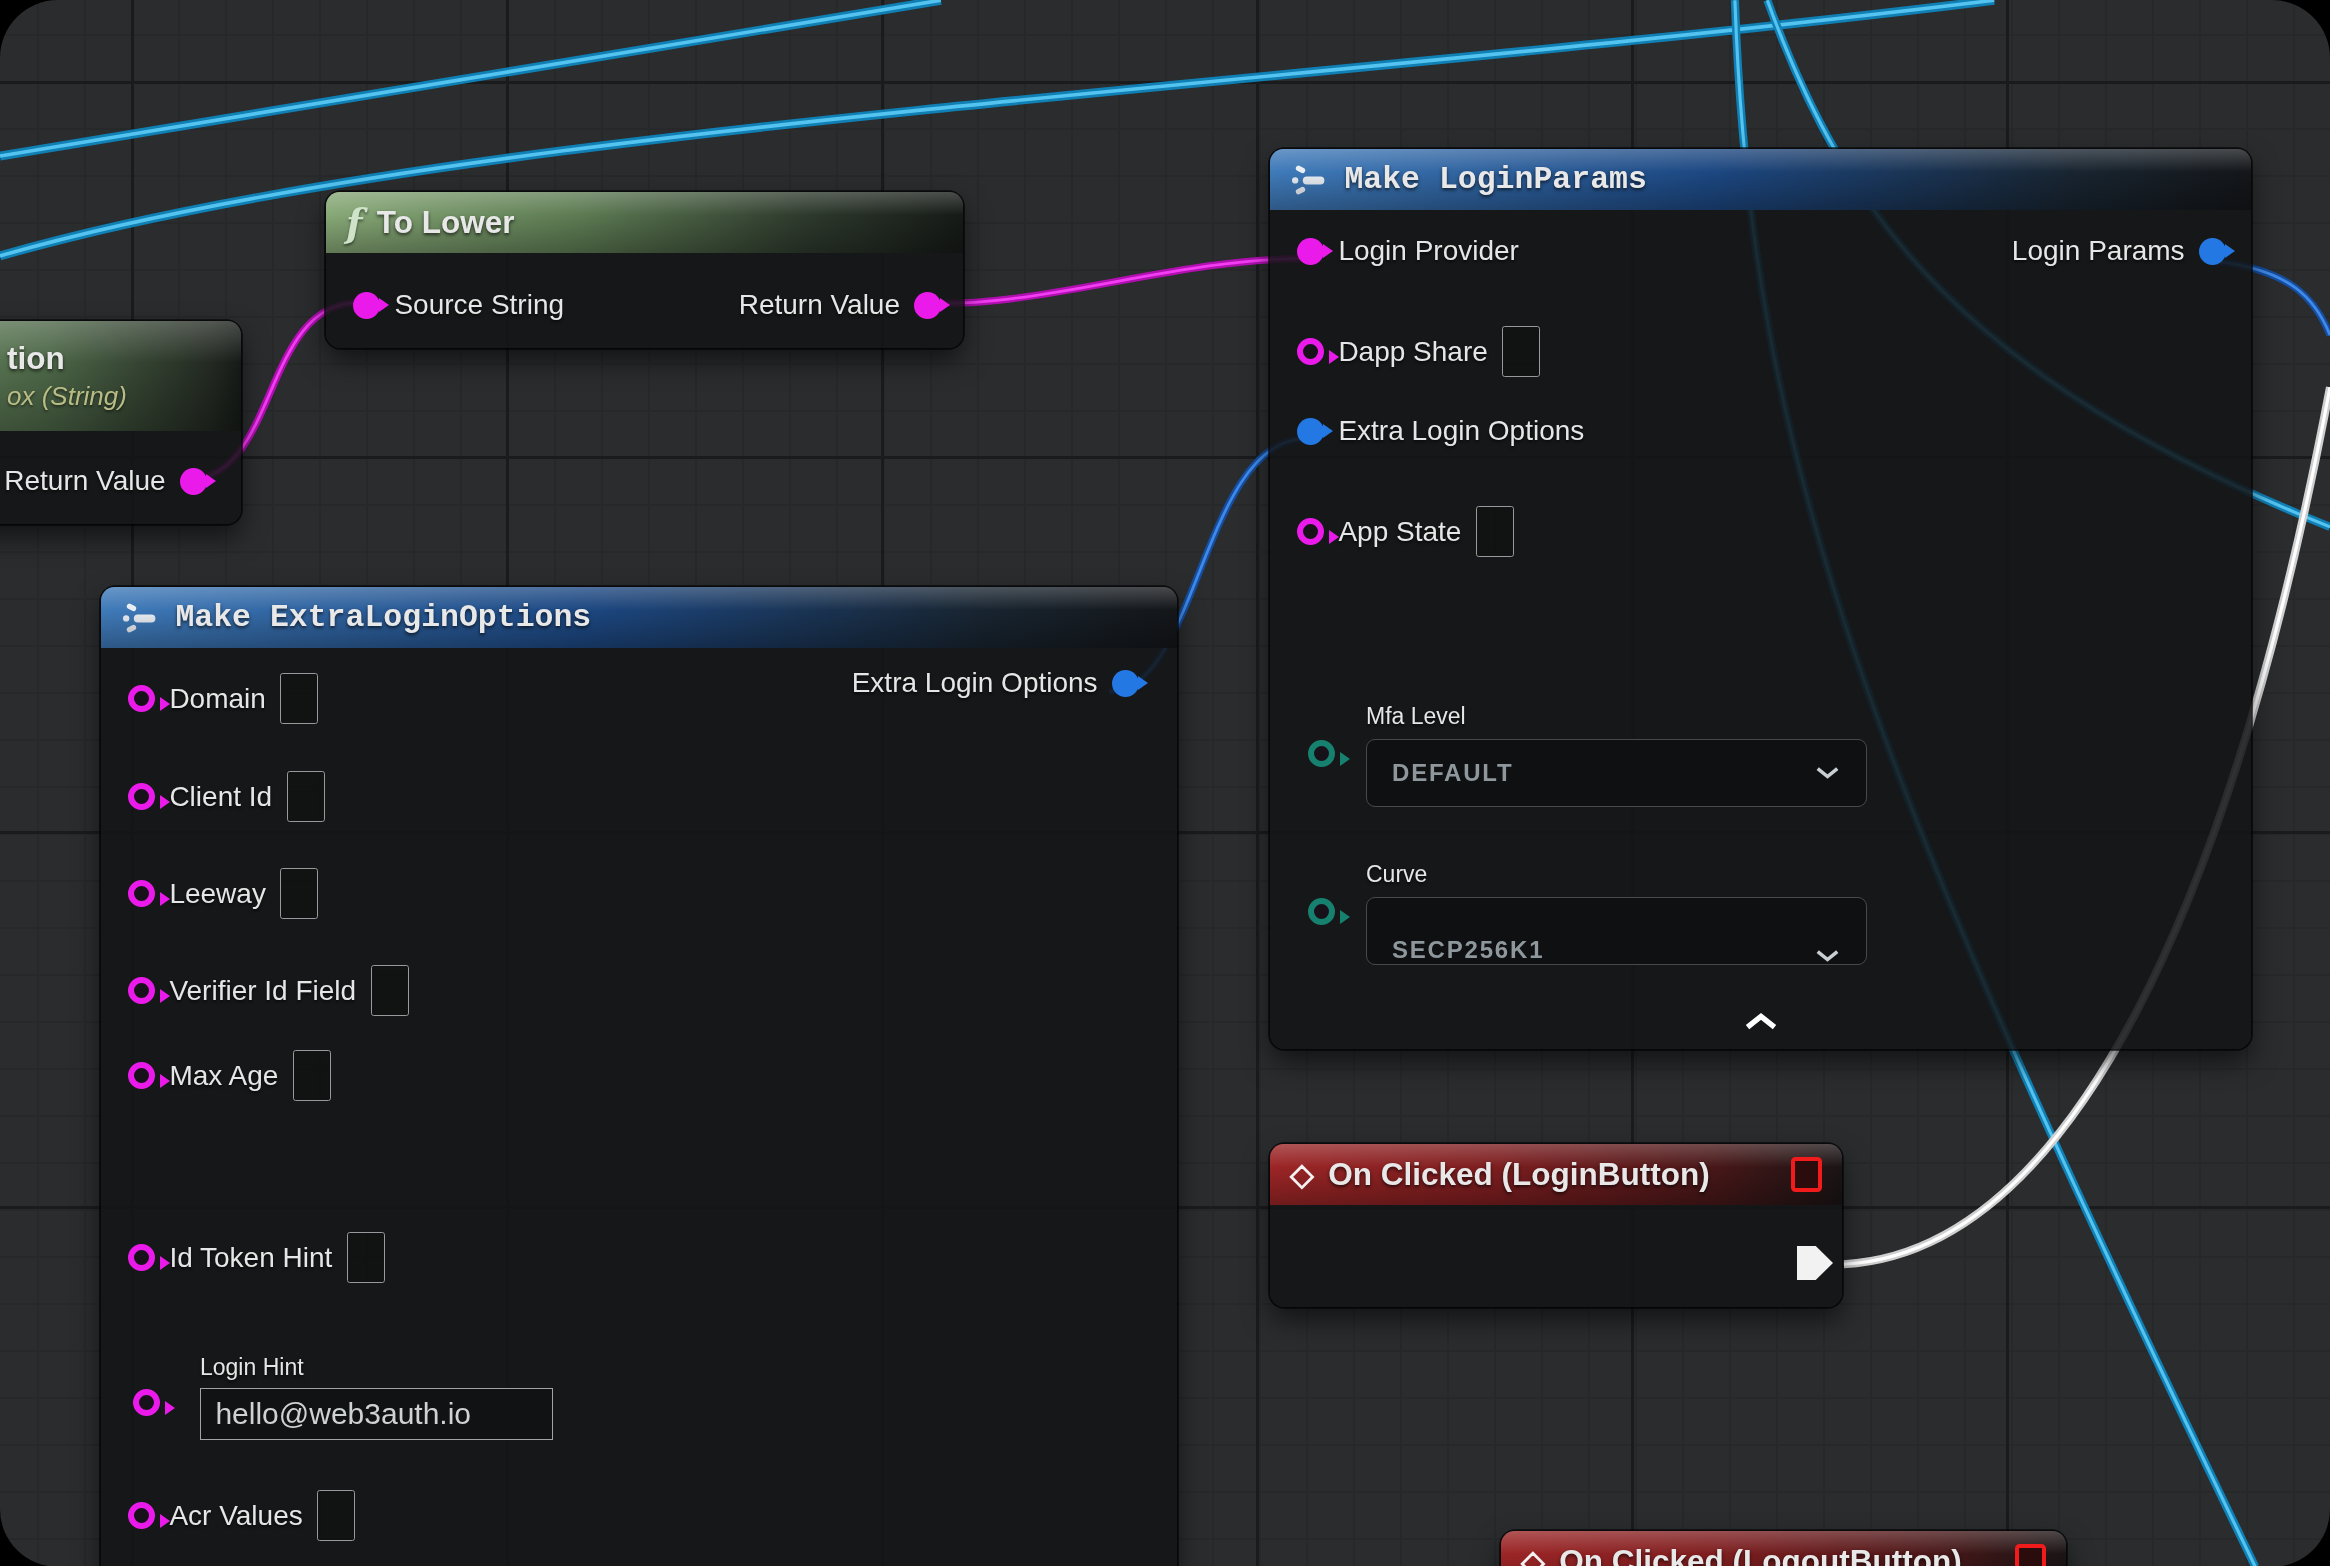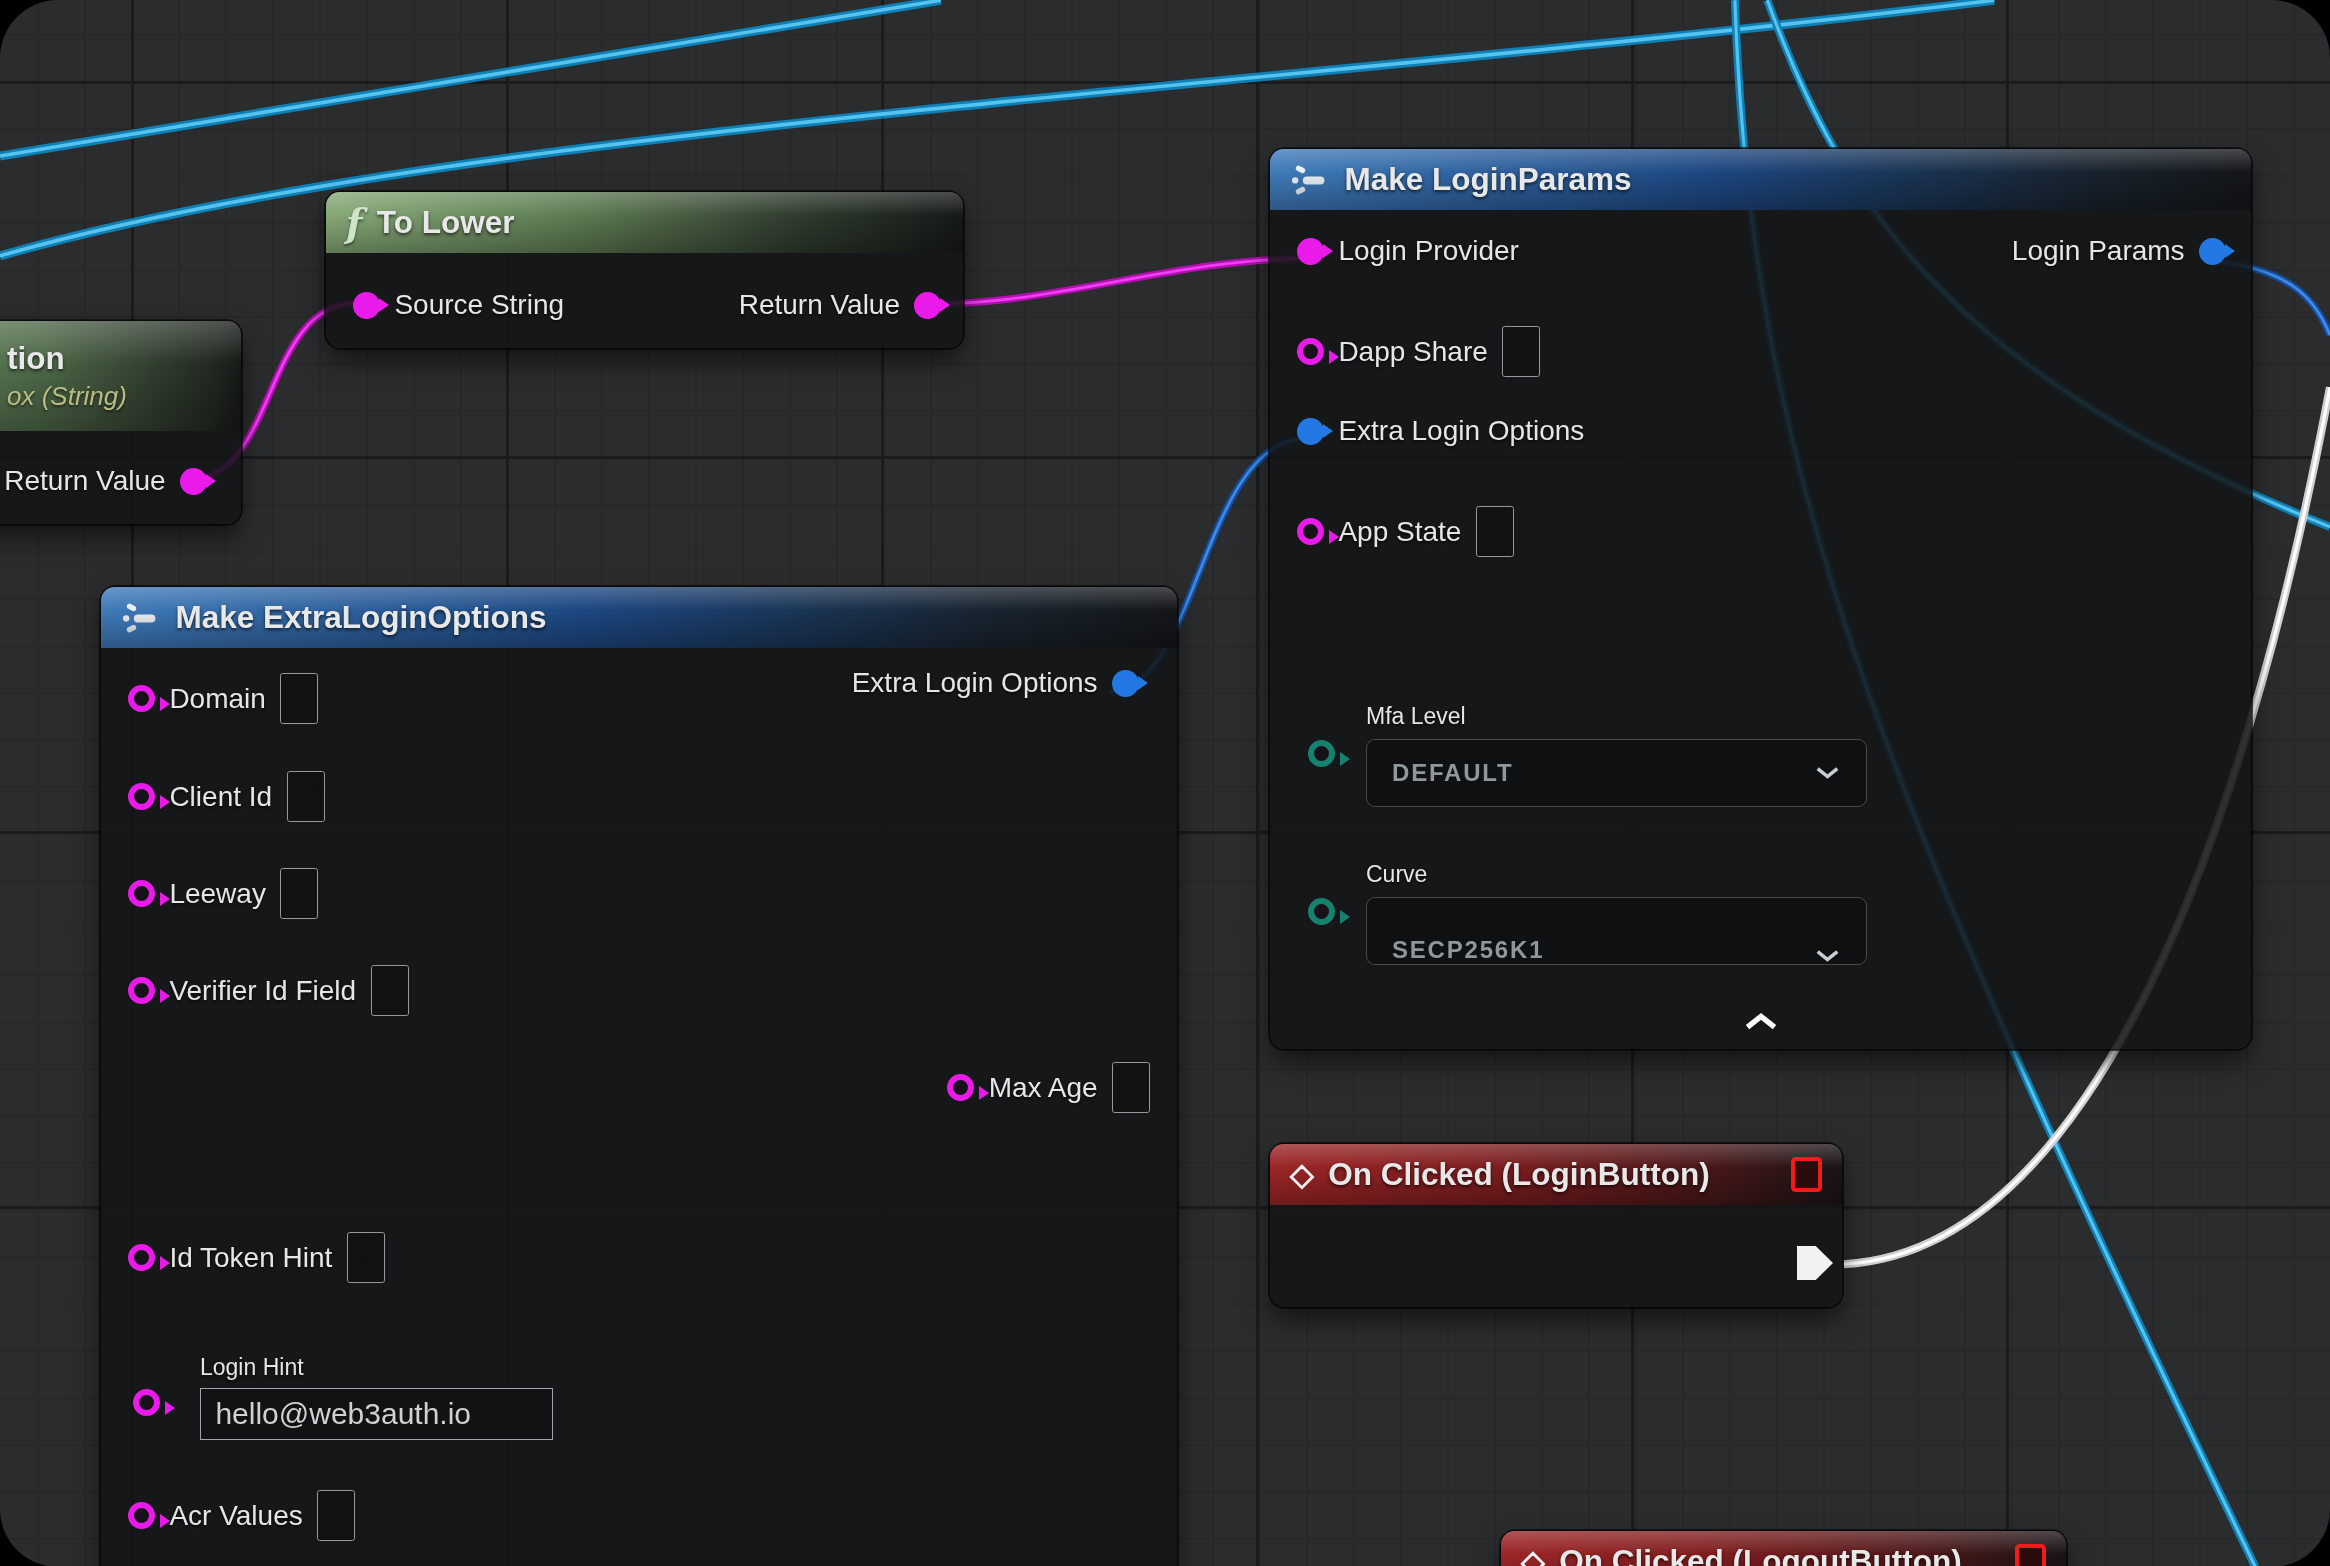--- a/index.html
+++ b/index.html
@@ -13,21 +13,21 @@
       linear-gradient(#26282a 1.8px, transparent 1.8px),
       linear-gradient(90deg,#26282a 1.8px, transparent 1.8px);
     background-size:375px 375px,375px 375px,47px 47px,47px 47px;
     background-position:131px 81px,131px 81px,37px 34px,37px 34px;
   }
   svg.wires{position:absolute;inset:0;z-index:5;pointer-events:none;}
   .node{position:absolute;z-index:10;background:rgba(19,20,22,0.88);border-radius:14.4px;
         box-shadow:0 12.6px 27px rgba(0,0,0,0.55), 0 0 0 1.8px rgba(5,5,6,0.8);}
   .node-header{position:relative;height:61px;border-radius:13.5px 13.5px 0 0;display:flex;align-items:center;gap:14.4px;padding:0 20px;overflow:hidden;}
   .hdr-shine{position:absolute;inset:0;background:linear-gradient(180deg,rgba(255,255,255,0.22),rgba(255,255,255,0) 38%,rgba(0,0,0,0.28));pointer-events:none;}
-  .hdr-blue{background:linear-gradient(90deg,#3f7ab9 0%,#1c4781 45%,#182430 82%,#141619 100%);}
+  .hdr-blue{background:linear-gradient(90deg,#3f7ab9 0%,#1c4781 45%,#182430 82%,#141619 100%);font-family:Liberation Mono, monospace;}
   .hdr-green{background:linear-gradient(90deg,#87a877 0%,#5c7a52 40%,#2e3a2d 75%,#161a17 100%);}
   .hdr-green-tall{height:110px;background:linear-gradient(90deg,#6f8f63 0%,#4c6647 50%,#232a22 92%,#161a17 100%);flex-direction:column;align-items:flex-start;justify-content:center;gap:3.6px;}
   .hdr-red{background:linear-gradient(90deg,#9c2526 0%,#7c1d1f 40%,#471718 78%,#1a1415 100%);}
   .node-title{font-size:31.5px;font-weight:bold;color:#e8e8e8;text-shadow:0 1.8px 3.6px rgba(0,0,0,0.65);white-space:nowrap;z-index:1;}
   .node-subtitle{font-size:26px;font-style:italic;color:#b9bd85;text-shadow:0 1.8px 2.7px rgba(0,0,0,0.5);z-index:1;}
   .fn-icon{font-family:"DejaVu Serif",serif;font-style:italic;font-weight:bold;font-size:38px;color:#cfe3c9;line-height:1;z-index:1;text-shadow:0 1.8px 2.7px rgba(0,0,0,0.5);}
   .diamond-icon{font-size:31px;color:#f2f2f2;font-weight:bold;z-index:1;}
   .delegate-icon{margin-left:auto;width:23.4px;height:27px;border:4.5px solid #f21b1b;background:#2a0c0c;border-radius:4.5px;z-index:1;}
   .row{position:absolute;left:0;right:0;display:flex;align-items:center;gap:14.4px;padding:0 27px;}
   .row.out{justify-content:flex-end;}
@@ -156,21 +156,21 @@
     <div class="row" style="top:281px;">
       <span class="pin hollow magenta"></span>
       <span class="pin-label">Leeway</span>
       <span class="value-box"></span>
     </div>
     <div class="row" style="top:378px;">
       <span class="pin hollow magenta"></span>
       <span class="pin-label">Verifier Id Field</span>
       <span class="value-box"></span>
     </div>
-    <div class="row" style="top:475px;justify-content:flex-end;">
+    <div class="row" style="top:463px;">
       <span class="pin hollow magenta"></span>
       <span class="pin-label">Max Age</span>
       <span class="value-box"></span>
     </div>
     <div class="row" style="top:645px;align-items:center;">
       <span class="pin hollow magenta"></span>
       <span class="pin-label">Id Token Hint</span>
       <span class="value-box"></span>
     </div>
 

